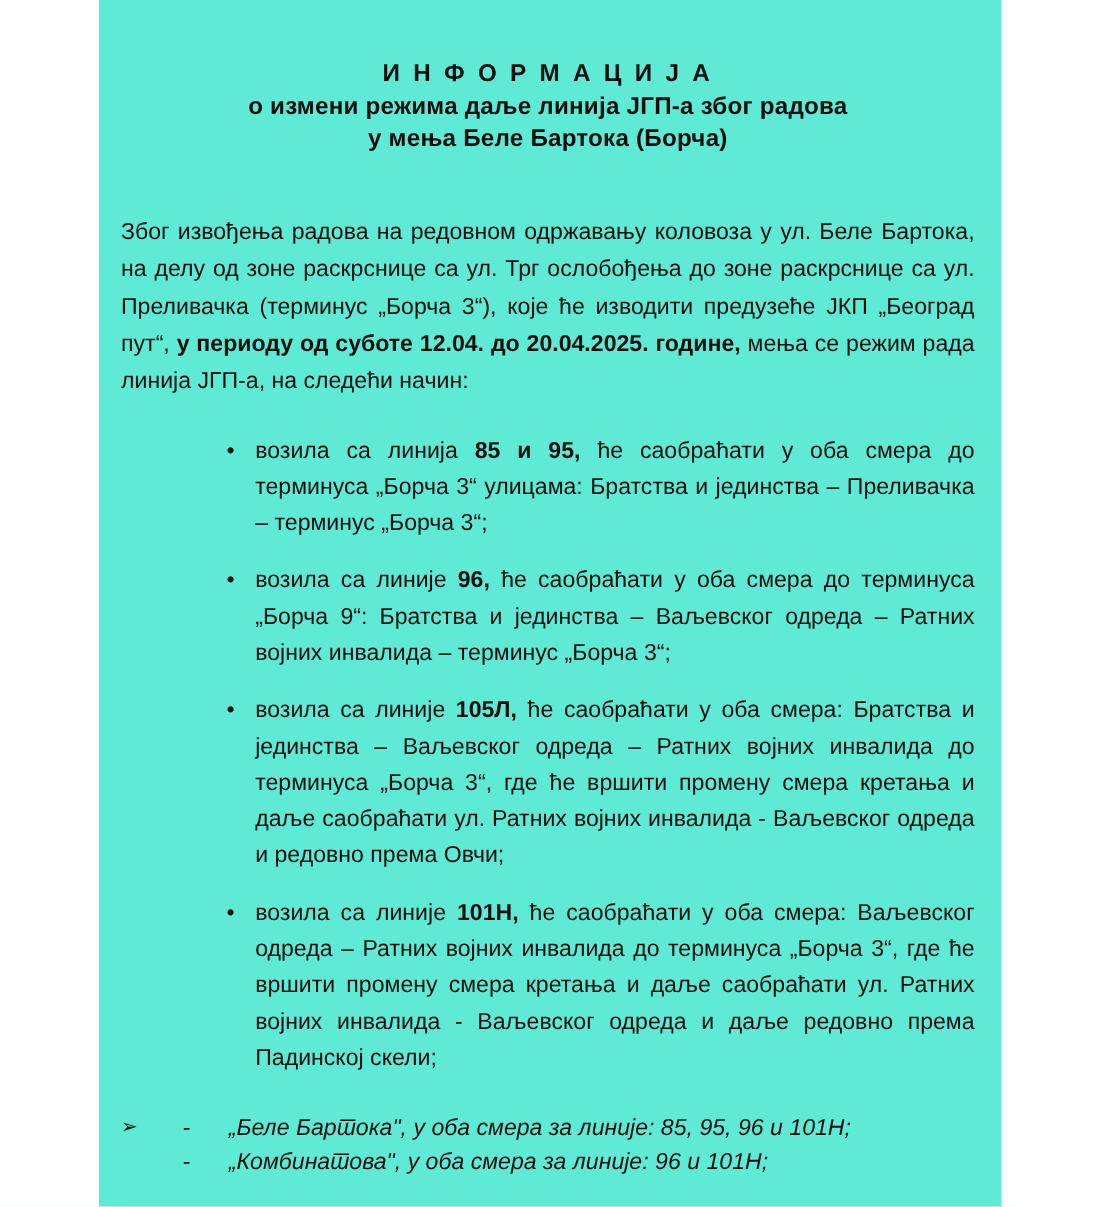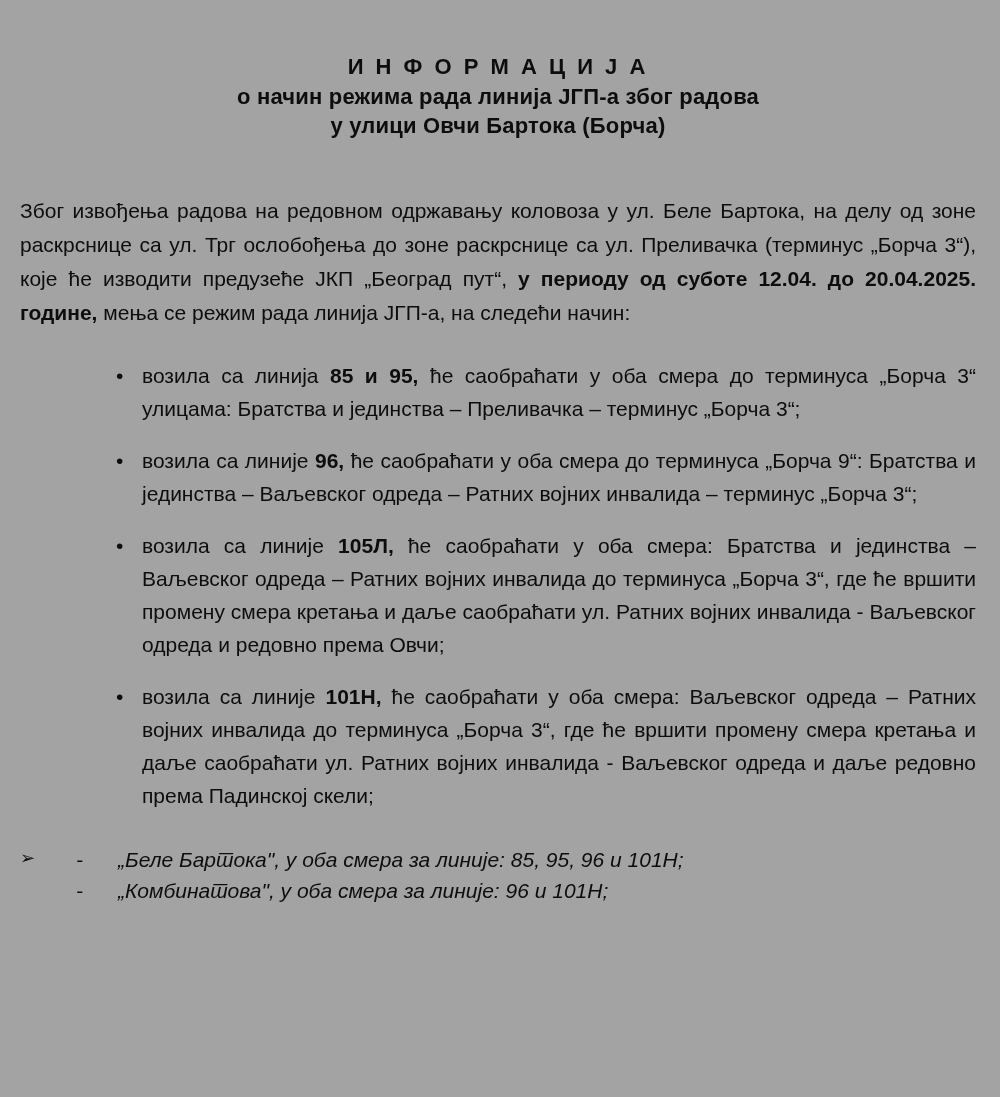--- a/index.html
+++ b/index.html
@@ -1,23 +1,23 @@
 <!DOCTYPE html>
 <html lang="sr"><head>
 <meta charset="utf-8">
 <style>
   html, body { margin: 0; padding: 0; background: #ffffff; }
   .page {
     position: relative;
-    width: 1000px;
+    width: 820px;
     height: 1097px;
     box-sizing: border-box;
     margin: 0 auto;
     padding: 52px 24px 0 20px;
-    background: #a3a3a3;
+    background: #5eead4;
     color: #0d0d0d;
     font-family: "Liberation Sans", "DejaVu Sans", sans-serif;
     font-size: 21px;
     line-height: 33px;
     overflow: hidden;
   }
   .title-block { text-align: center; font-weight: bold; }
   .title-main  { font-size: 22px; letter-spacing: 3px; line-height: 30px; }
   .title-sub   { font-size: 22px; letter-spacing: 0.2px; line-height: 29px; }
 
@@ -91,22 +91,22 @@
   }
   b { font-weight: bold; }
 </style>
 </head>
 <body>
 
 <div class="page">
 
   <div class="title-block">
     <div class="title-main">И Н Ф О Р М А Ц И Ј А</div>
-    <div class="title-sub">о начин режима рада линија ЈГП-а због радова</div>
-    <div class="title-sub">у улици Овчи Бартока (Борча)</div>
+    <div class="title-sub">о измени режима даље линија ЈГП-а због радова</div>
+    <div class="title-sub">у мења Беле Бартока (Борча)</div>
   </div>
 
   <p class="intro"><span>Због извођења радова на редовном одржавању коловоза у ул. Беле Бартока, на делу од зоне раскрснице са ул. Трг ослобођења до зоне раскрснице са ул. Преливачка (терминус „Борча 3“), које ће изводити предузеће ЈКП „Београд пут“, </span><b>у периоду од суботе 12.04. до 20.04.2025. године,</b><span> мења се режим рада линија ЈГП-а, на следећи начин:</span></p>
 
   <ul class="route-list">
     <li>
       <span class="marker">•</span><span>возила са линија </span><b>85 и 95,</b><span> ће саобраћати у оба смера до терминуса „Борча 3“ улицама:  Братства и јединства – Преливачка – терминус „Борча 3“;</span>
     </li>
     <li>
       <span class="marker">•</span><span>возила са линије </span><b>96,</b><span> ће саобраћати у оба смера до терминуса „Борча 9“: Братства и јединства – Ваљевског одреда – Ратних војних инвалида – терминус „Борча 3“;</span>

